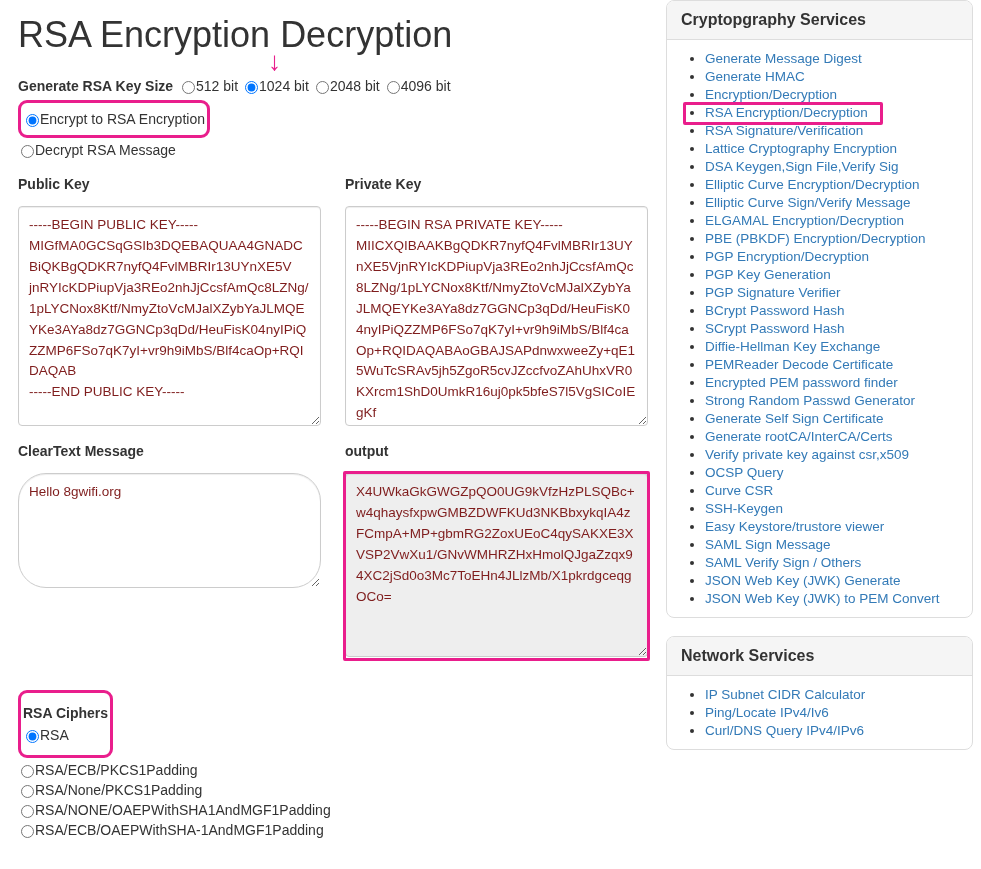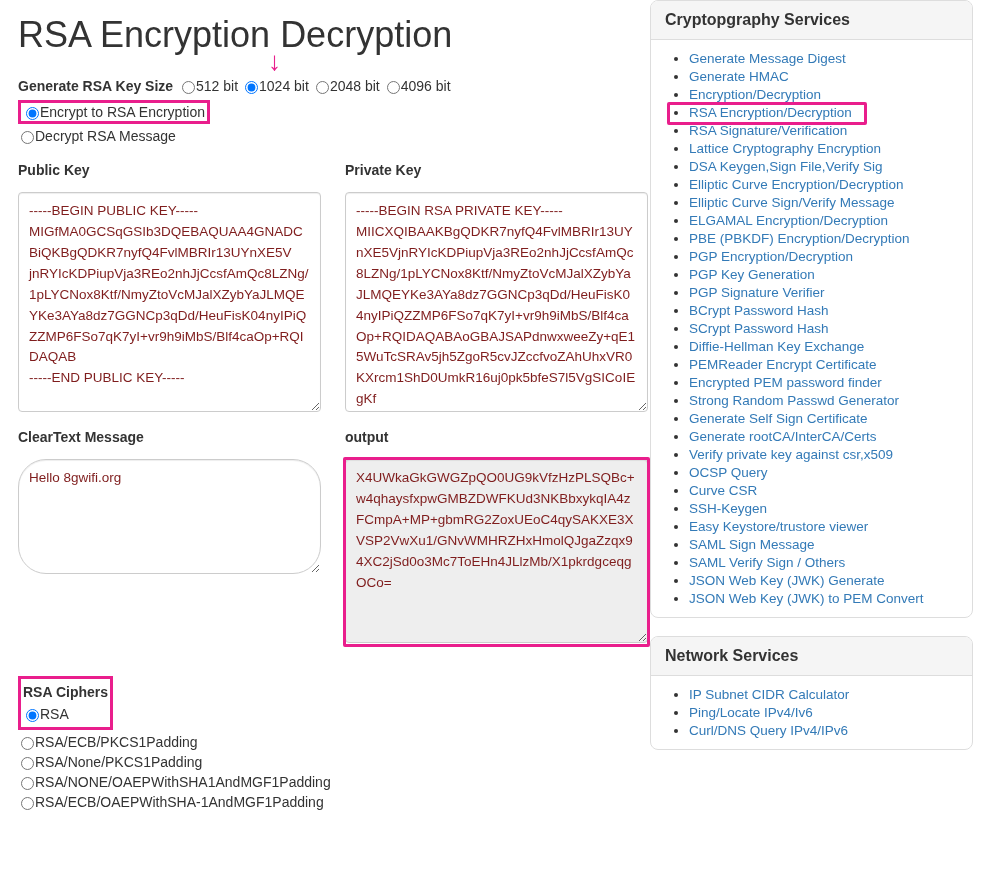--- a/index.html
+++ b/index.html
@@ -4,21 +4,21 @@
 <style>
   * { box-sizing: border-box; }
   body {
     margin: 0;
     padding: 0 0 0 18px;
     font-family: -apple-system, BlinkMacSystemFont, "Helvetica Neue", Arial, sans-serif;
     color: #333;
     font-size: 14px;
     background: #fff;
   }
-  .wrap { display: flex; gap: 2px; justify-content: flex-end; }
+  .wrap { display: flex; gap: 18px; justify-content: flex-end; }
   .main { flex: 0 0 630px; min-width: 0; }
   .side { flex: 1; min-width: 0; padding-top: 0; }
   h1 { font-size: 36px; font-weight: 500; margin: 14px 0 22px; color:#333; }
   .row-keysize { margin-bottom: 6px; position: relative; }
   .row-keysize b { font-weight: 700; margin-right: 2px; }
   .radio-row { display: inline; }
   .radio-row span { margin-right: 2px; }
   input[type=radio] { vertical-align: middle; margin: 0 1px 0 3px; }
   .opt-group { margin-top: 2px; }
   .opt-group-row { margin: 4px 0; }
@@ -56,21 +56,21 @@
     border-bottom: 1px solid #ddd;
     padding: 10px 14px;
     font-size: 16px;
     font-weight: 700;
     color: #333;
   }
   .panel ul { list-style: disc; padding: 8px 0 8px 38px; margin: 0; }
   .panel li { margin: 3px 0; font-size: 13.5px; }
   .panel li a { color: #337ab7; text-decoration: none; cursor: pointer; }
   
-  .hl-box { border: 3px solid #e91e8c; border-radius: 0; padding: 1px 2px; display: inline-block; }
+  .hl-box { border: 3px solid #e91e8c; border-radius: 9px; padding: 8px 2px; display: inline-block; }
   .hl-wrap { position: relative; }
   .hl-output {
     border: 3px solid #e91e8c;
     position: absolute;
     left: -2px; right: -2px;
     top: 28px;
     height: 190px;
     pointer-events: none;
     border-radius: 2px;
   }
@@ -166,21 +166,21 @@
             <li><a>Elliptic Curve Encryption/Decryption</a></li>
             <li><a>Elliptic Curve Sign/Verify Message</a></li>
             <li><a>ELGAMAL Encryption/Decryption</a></li>
             <li><a>PBE (PBKDF) Encryption/Decryption</a></li>
             <li><a>PGP Encryption/Decryption</a></li>
             <li><a>PGP Key Generation</a></li>
             <li><a>PGP Signature Verifier</a></li>
             <li><a>BCrypt Password Hash</a></li>
             <li><a>SCrypt Password Hash</a></li>
             <li><a>Diffie-Hellman Key Exchange</a></li>
-            <li><a>PEMReader Encrypt Certificate</a></li>
+            <li><a>PEMReader Decode Certificate</a></li>
             <li><a>Encrypted PEM password finder</a></li>
             <li><a>Strong Random Passwd Generator</a></li>
             <li><a>Generate Self Sign Certificate</a></li>
             <li><a>Generate rootCA/InterCA/Certs</a></li>
             <li><a>Verify private key against csr,x509</a></li>
             <li><a>OCSP Query</a></li>
             <li><a>Curve CSR</a></li>
             <li><a>SSH-Keygen</a></li>
             <li><a>Easy Keystore/trustore viewer</a></li>
             <li><a>SAML Sign Message</a></li>

